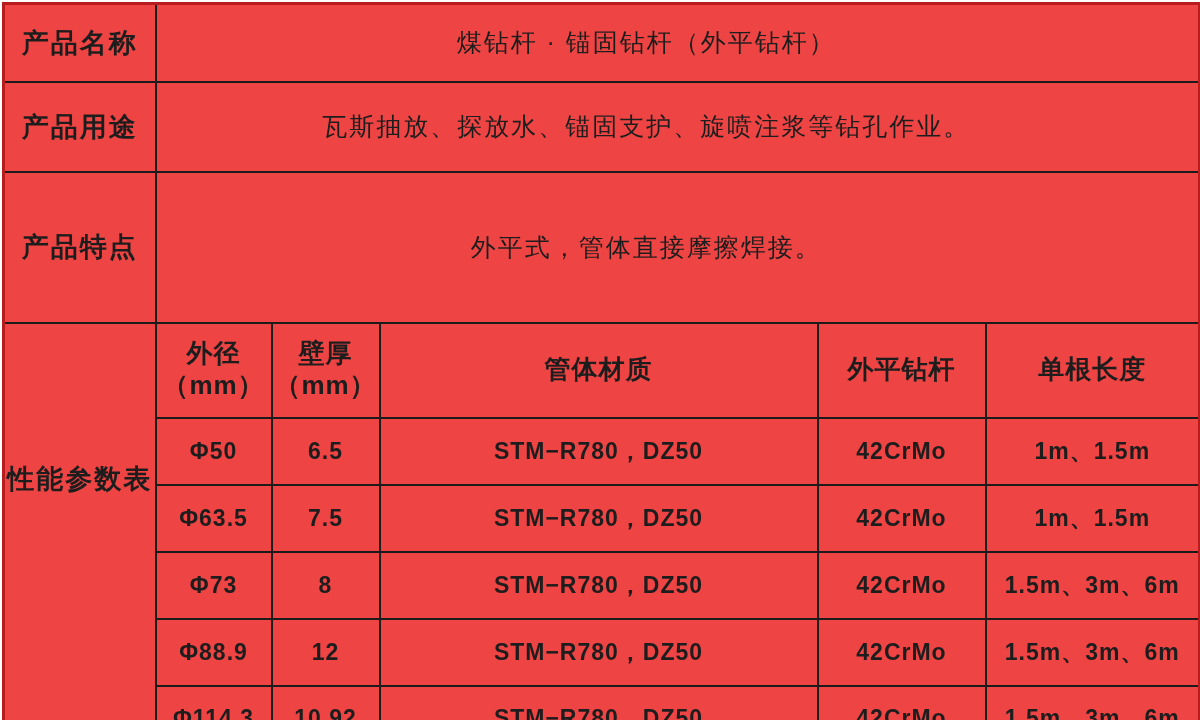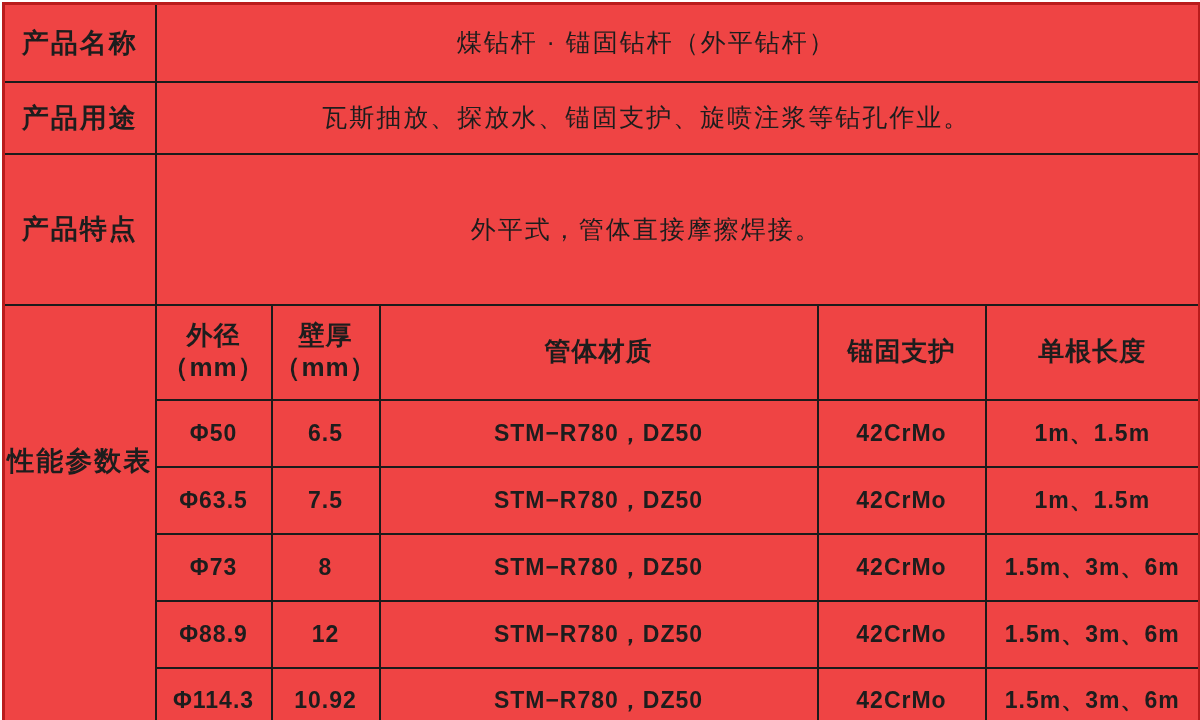--- a/index.html
+++ b/index.html
@@ -54,21 +54,21 @@
     font-size: 23px;
     letter-spacing: 1px;
     font-weight: bold;
   }
   
   .side-label-text {
     display: inline-block;
     transform: translateY(-58px);
   }
   .r-name  { height: 78px; }
-  .r-use   { height: 72px; }
+  .r-use   { height: 90px; }
   .r-feat  { height: 151px; }
   .r-hdr   { height: 95px; }
   .r-data  { height: 67px; }
 </style>
 </head>
 <body>
 
 <table class="spec-table">
   <colgroup>
     <col style="width:152px">
@@ -101,21 +101,21 @@
     </td>
     <td class="param-header">
       <div>外径</div>
       <div>（mm）</div>
     </td>
     <td class="param-header">
       <div>壁厚</div>
       <div>（mm）</div>
     </td>
     <td class="param-header">管体材质</td>
-    <td class="param-header">锚固支护</td>
+    <td class="param-header">外平钻杆</td>
     <td class="param-header">单根长度</td>
   </tr>
 
   <tr class="r-data">
     <td class="param-data">Φ50</td>
     <td class="param-data">6.5</td>
     <td class="param-data">STM−R780，DZ50</td>
     <td class="param-data">42CrMo</td>
     <td class="param-data">1m、1.5m</td>
   </tr>

